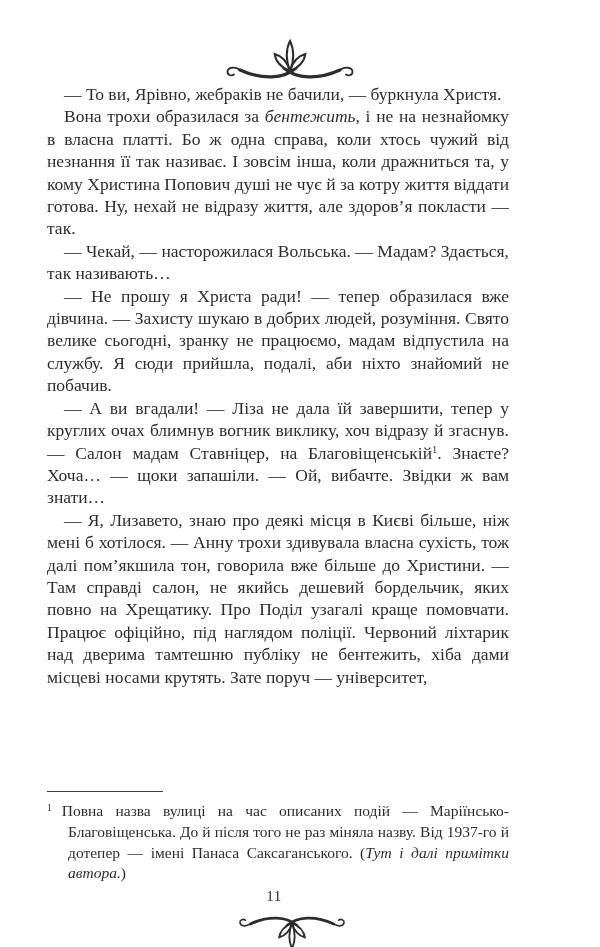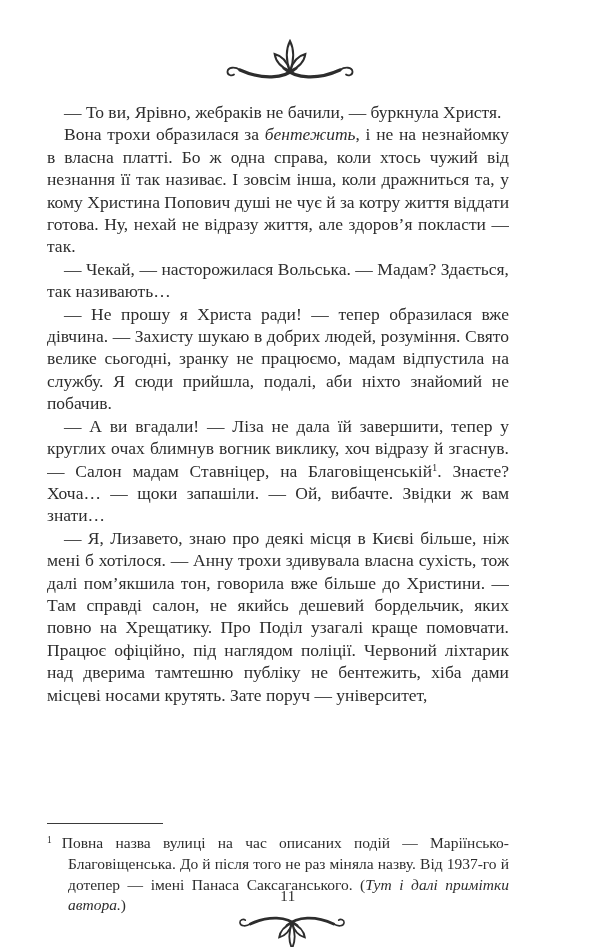--- a/index.html
+++ b/index.html
@@ -26,37 +26,36 @@
   .ornament-bottom {
     position: absolute;
     top: 874px;
     left: 232px;
     width: 120px;
     height: 37px;
     transform: scaleY(-1);
   }
   .ornament-top svg, .ornament-bottom svg { display: block; }
   .body-text {
-    margin-top: 18px;
     font-size: 17.5px;
     line-height: 22.4px;
     text-align: justify;
     max-height: 650px;
     overflow: hidden;
   }
   .body-text p { text-indent: 17px; }
   .body-text em { font-style: italic; }
   sup.inline-ref {
     font-size: 10.5px;
     line-height: 0;
     vertical-align: 6px;
   }
   .footnote-area {
     position: absolute;
-    top: 784px;
+    top: 752px;
     left: 47px;
     right: 91px;
   }
   .fn-rule {
     width: 116px;
     border-top: 1.5px solid #3a3a3a;
   }
   .footnote-text {
     margin-top: 9px;
     font-size: 15.5px;
@@ -68,21 +67,21 @@
   .footnote-text em { font-style: italic; }
   .fn-marker {
     font-size: 9.5px;
     line-height: 0;
     vertical-align: 5px;
     margin-right: 10px;
   }
   .page-number {
     position: absolute;
     top: 849px;
-    left: 57px;
+    left: 43px;
     width: 462px;
     text-align: center;
     font-size: 15px;
     letter-spacing: 0.5px;
     color: #2d2d2d;
   }
 </style>
 </head>
 <body>
 

